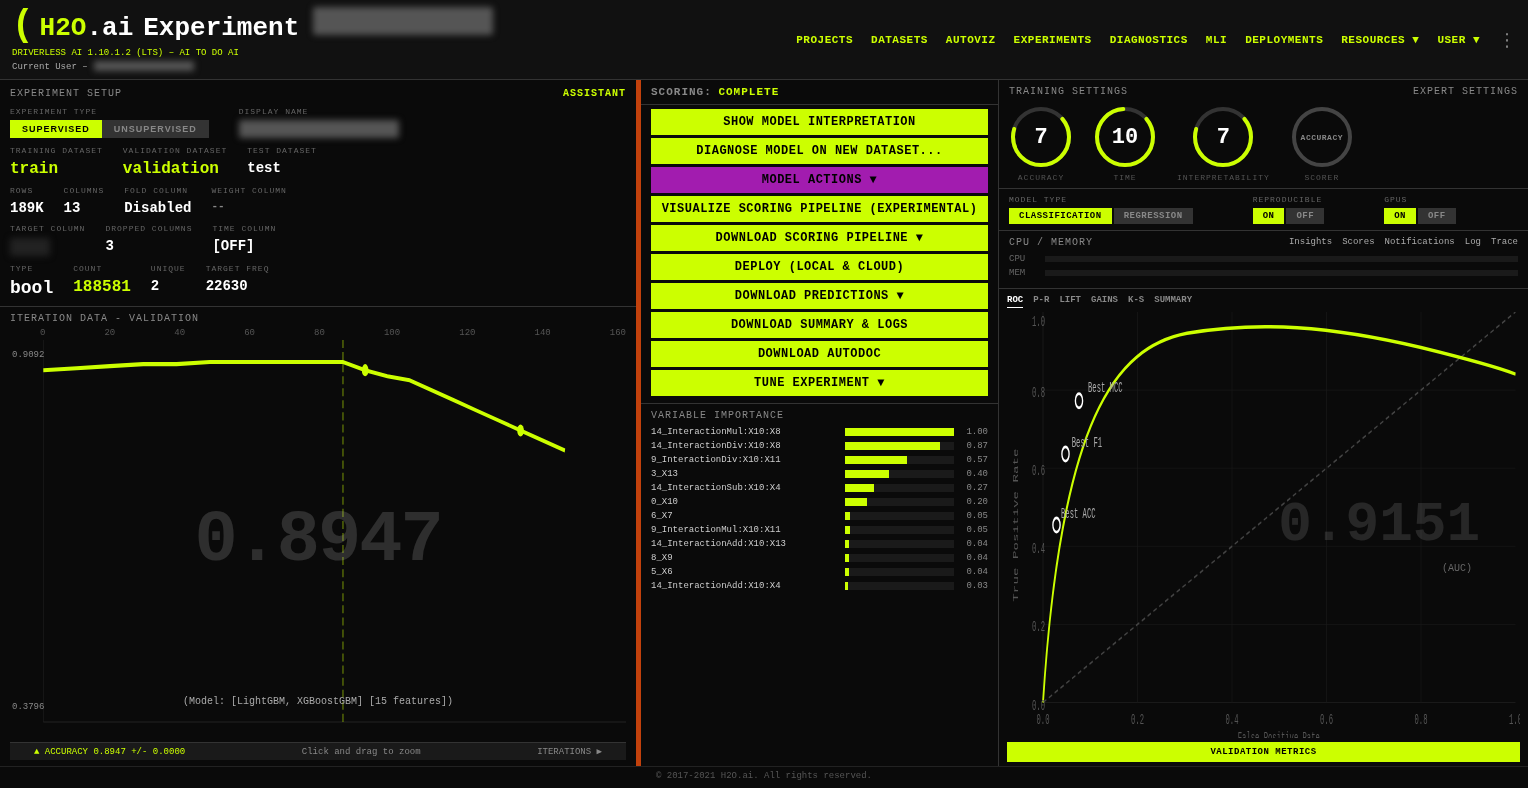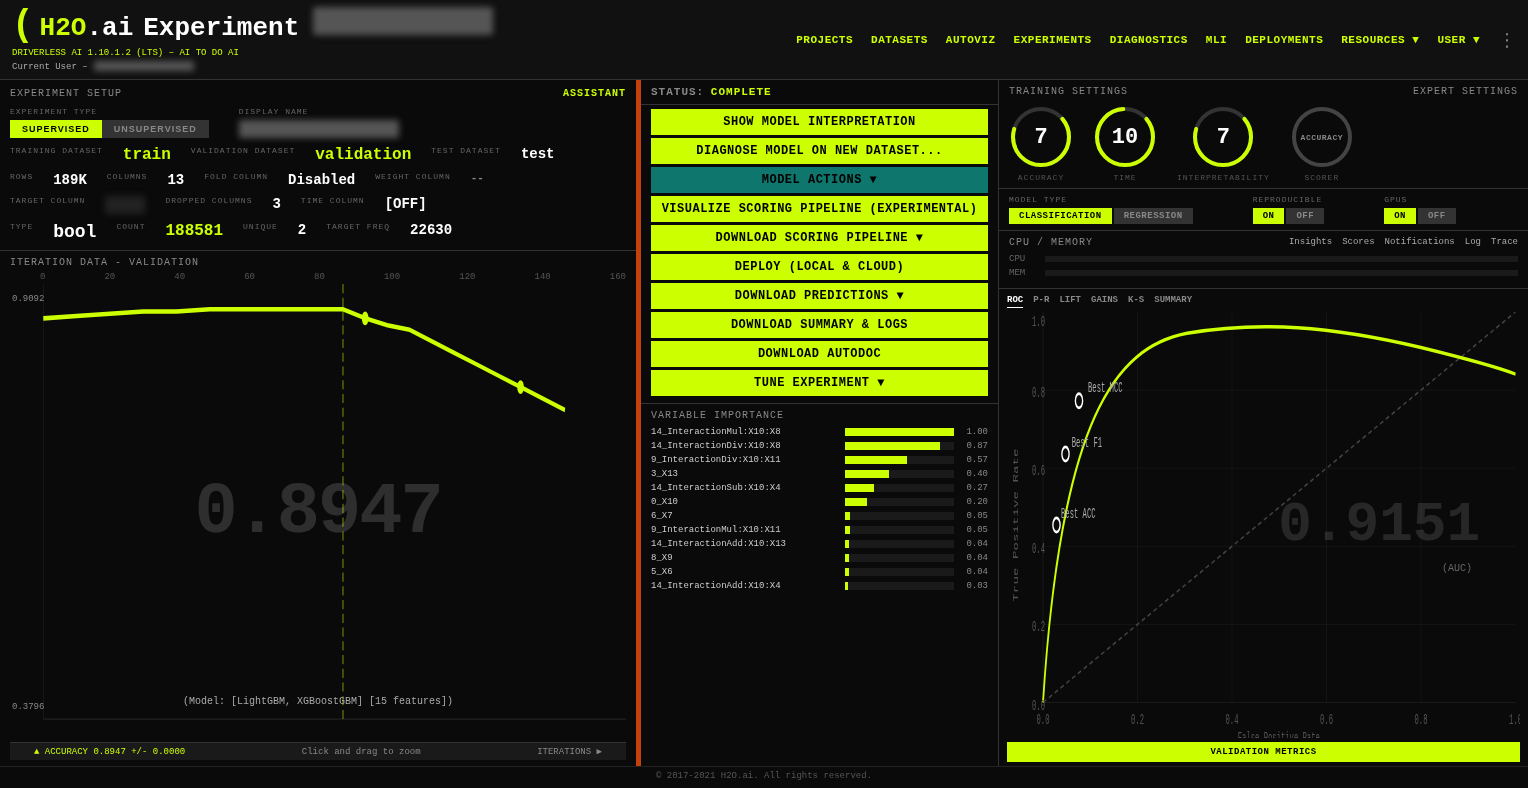--- a/index.html
+++ b/index.html
@@ -179,22 +179,22 @@
       border-radius: 2px;
     }
 
     .fields-row {
       display: flex;
       gap: 20px;
       flex-wrap: wrap;
     }
     .field-group {
       display: flex;
-      flex-direction: row;
-      gap: 20px;
+      flex-direction: column;
+      gap: 5px;
     }
     .field-label {
       color: #666;
       font-size: 8px;
       letter-spacing: 1px;
       text-transform: uppercase;
     }
     .field-value {
       color: #ccff00;
       font-size: 16px;
@@ -304,21 +304,21 @@
       padding: 6px;
       font-size: 12px;
       font-weight: bold;
       letter-spacing: 0.5px;
       cursor: pointer;
       text-align: center;
       margin-bottom: 3px;
       font-family: 'Courier New', monospace;
     }
     .action-btn.white-btn {
-      background: #0f766e;
+      background: #a21caf;
       color: #000;
     }
 
     
     .var-importance {
       flex: 1;
       border-top: 1px solid #333;
       padding: 6px 10px;
       overflow: hidden;
     }
@@ -764,21 +764,21 @@
         <span class="accent">▲ ACCURACY 0.8947 +/- 0.0000</span>
         <span>Click and drag to zoom</span>
         <span>ITERATIONS ▶</span>
       </div>
     </div>
   </div>
 
   <div class="middle-panel">
 
     <div class="status-section">
-      <span class="status-title">STATUS:</span>
+      <span class="status-title">SCORING:</span>
       <span class="status-title status-complete">COMPLETE</span>
     </div>
 
     <div style="padding:4px 10px;">
       <button class="action-btn">SHOW MODEL INTERPRETATION</button>
       <button class="action-btn">DIAGNOSE MODEL ON NEW DATASET...</button>
       <button class="action-btn white-btn">MODEL ACTIONS ▼</button>
       <button class="action-btn">VISUALIZE SCORING PIPELINE (EXPERIMENTAL)</button>
       <button class="action-btn">DOWNLOAD SCORING PIPELINE ▼</button>
       <button class="action-btn">DEPLOY (LOCAL &amp; CLOUD)</button>

